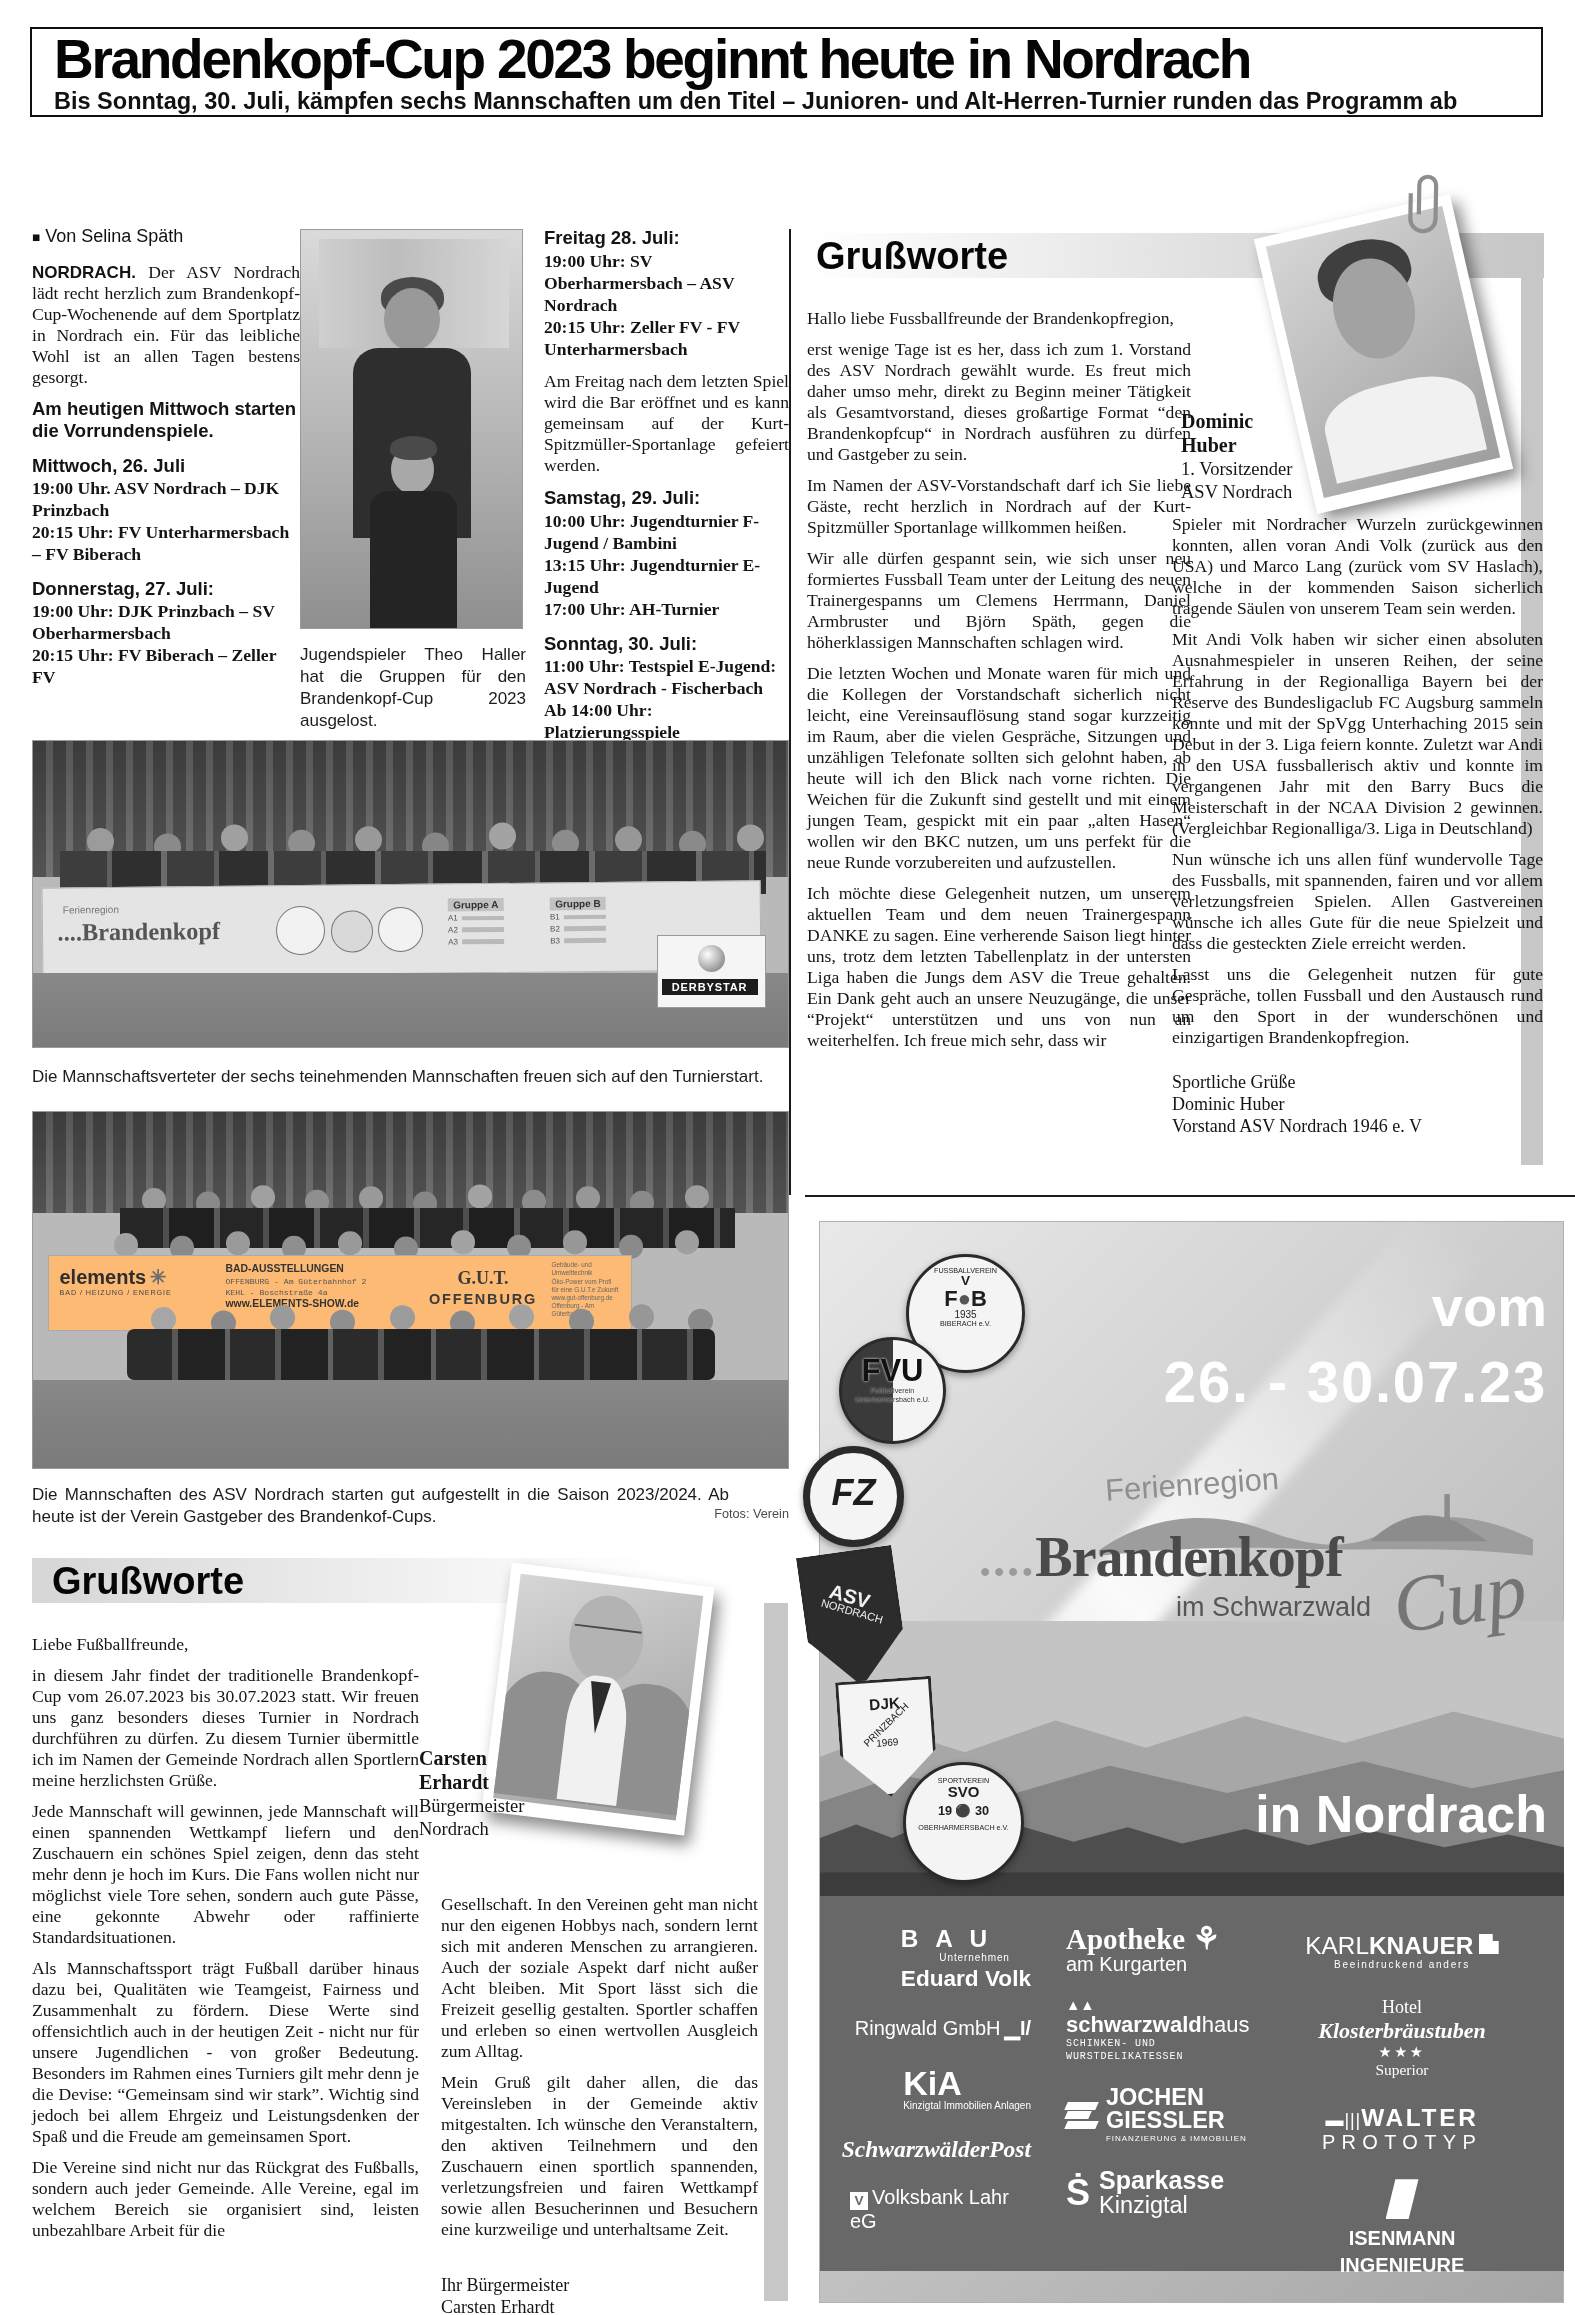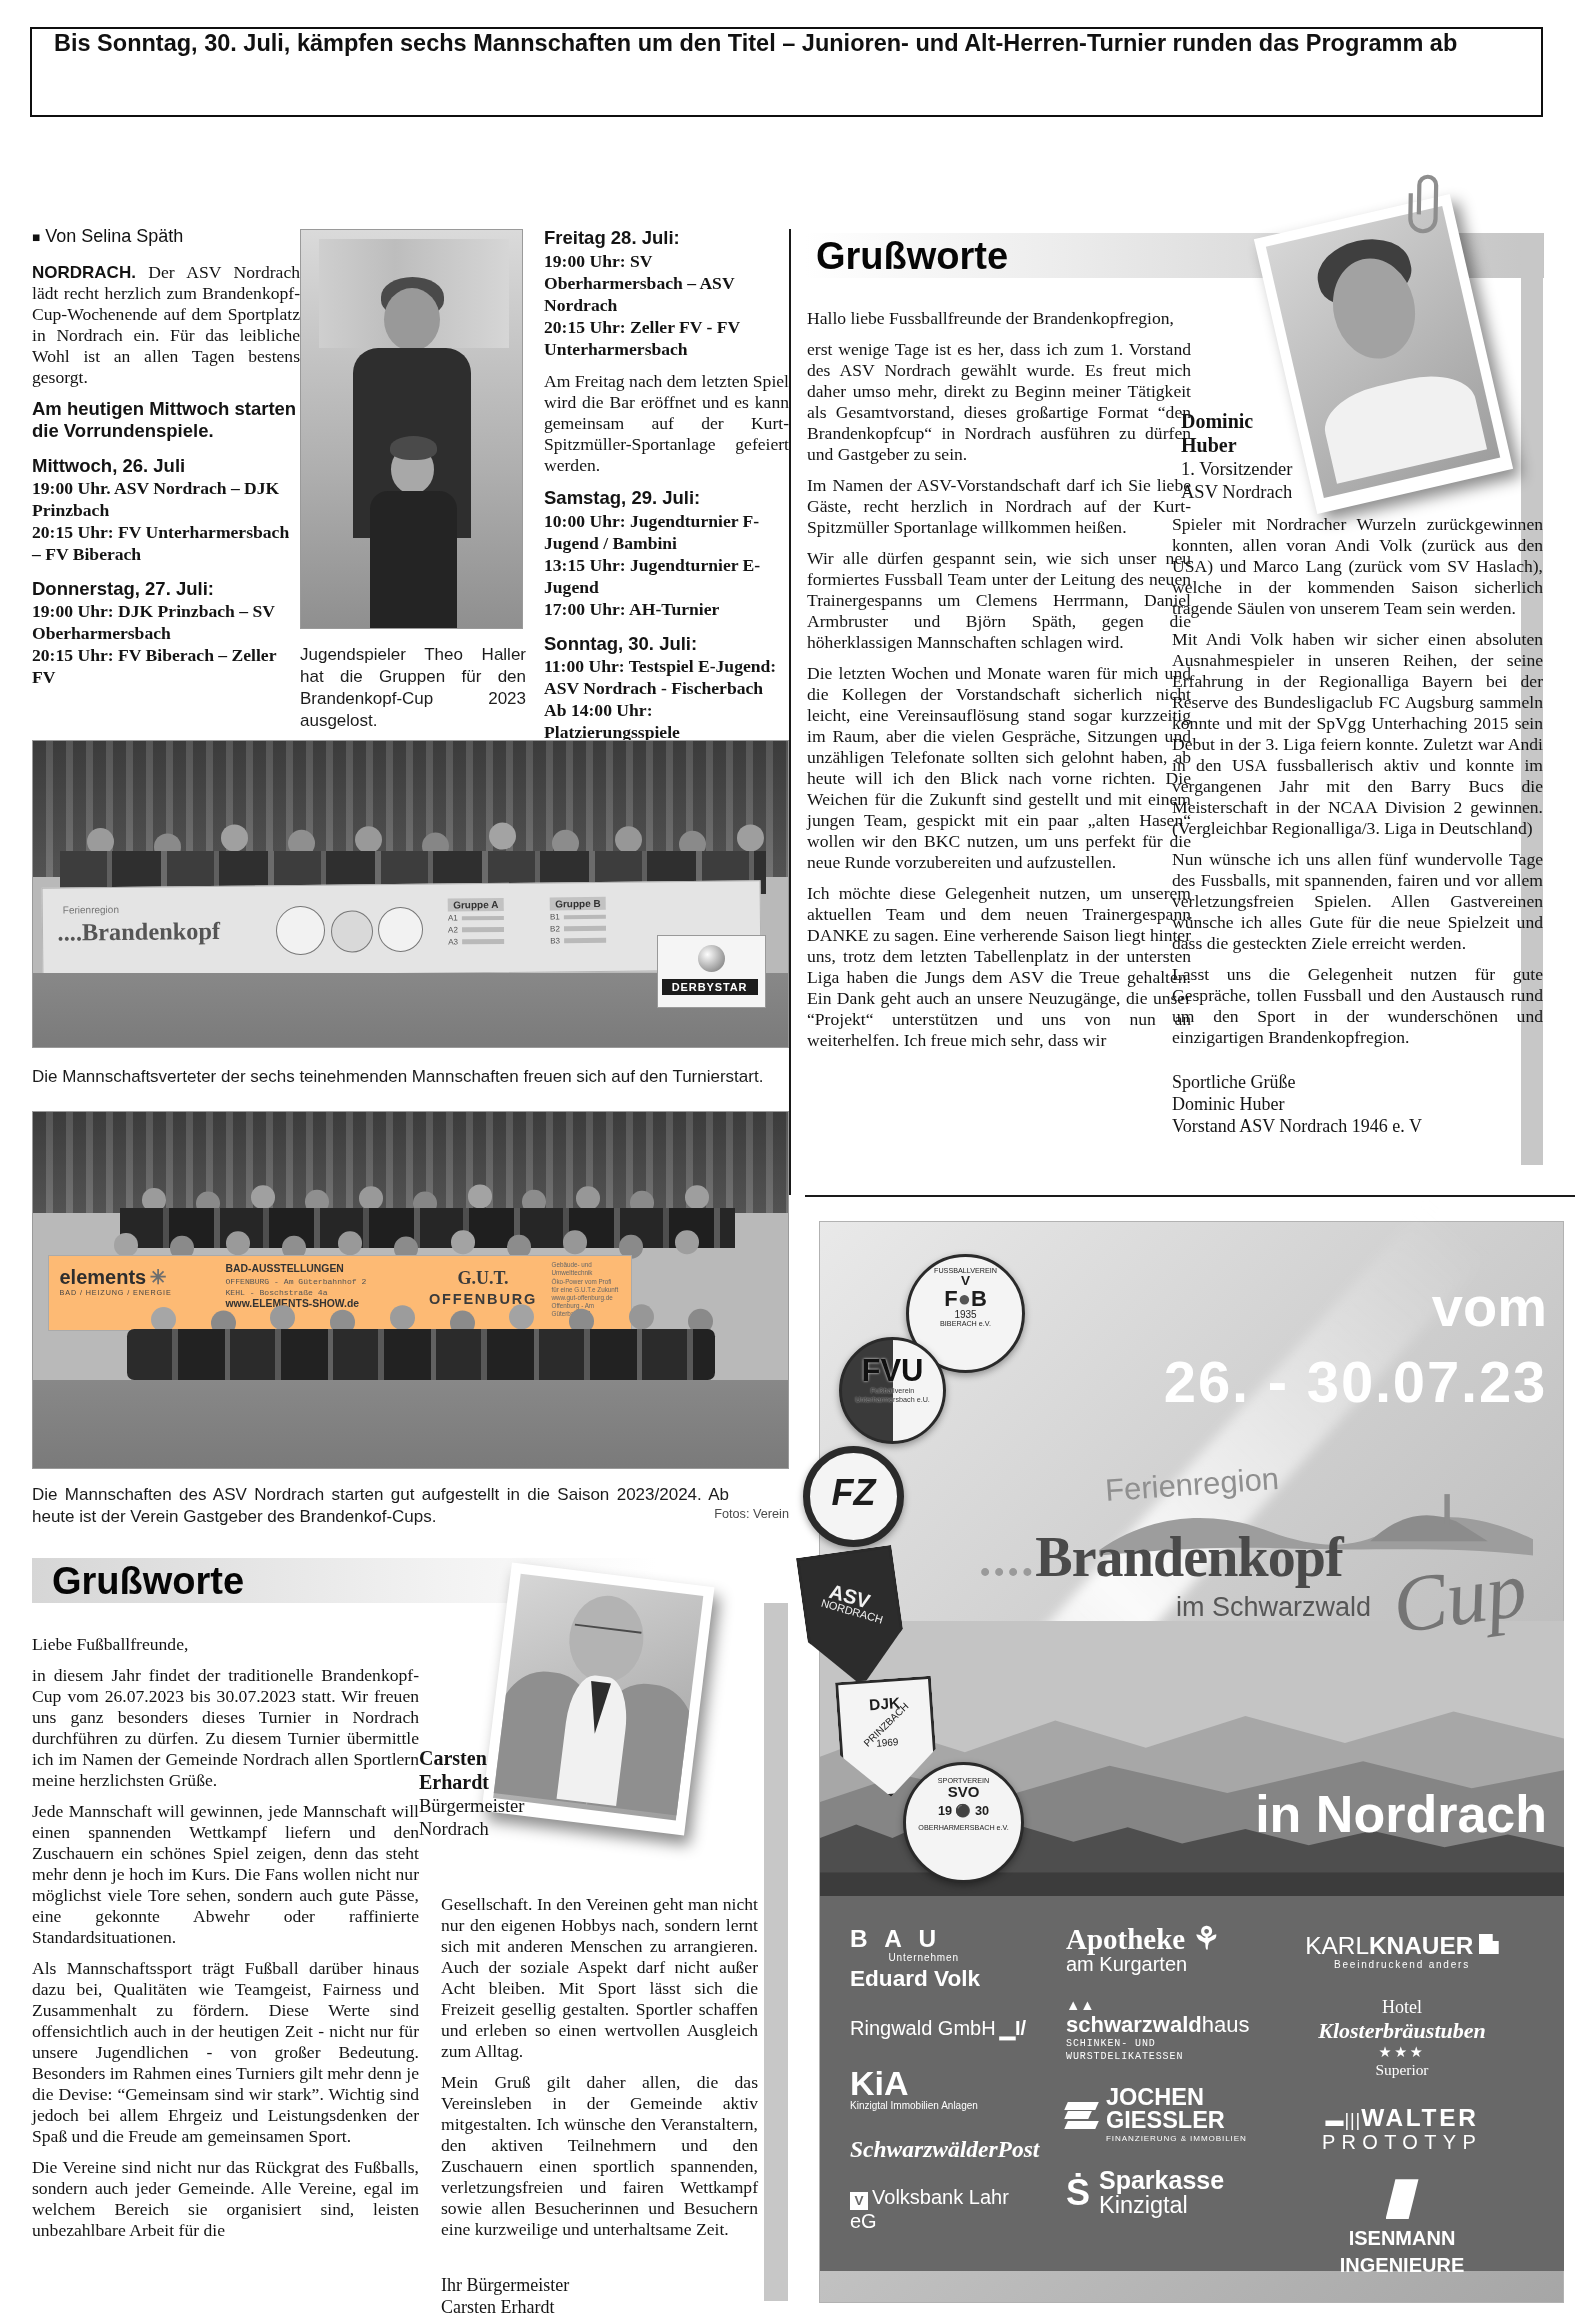--- a/index.html
+++ b/index.html
@@ -105,20 +105,21 @@
   .sp-small{font-size:10px;line-height:12.7px;letter-spacing:0.9px;}
   .sp-serif{font-family:"Liberation Serif",serif;}
   .star{letter-spacing:2.7px;}
 </style>
 </head>
 <body>
 
 <div class="page">
 
   <div class="abs head-box">
+    <div class="headline">Brandenkopf-Cup 2023 beginnt heute in Nordrach</div>
     <div class="subhead">Bis Sonntag, 30. Juli, kämpfen sechs Mannschaften um den Titel – Junioren- und Alt-Herren-Turnier runden das Programm ab</div>
   </div>
 
   <div class="abs vrule" style="left:789px;top:229px;width:1.8px;height:966px;"></div>
   <div class="abs hrule" style="left:805px;top:1195px;width:771px;height:1.8px;"></div>
 
   <div class="col" style="left:32px;top:226px;width:268px;">
     <div class="byline">
       <span class="sq">■</span>
       <span>Von Selina Späth</span>
@@ -392,21 +393,21 @@
   </div>
   <div class="club club-circle" style="left:903px;top:1762px;width:121px;height:121px;padding-top:11px;">
     <div class="club-tiny">SPORTVEREIN</div>
     <div class="club-big" style="font-size:15px;line-height:14.5px;">SVO</div>
     <div class="club-big" style="font-size:12.7px;line-height:23.5px;"><span>19</span> ⚫ <span>30</span></div>
     <div class="club-tiny">OBERHARMERSBACH e.V.</div>
   </div>
 
   <div class="abs panel" style="left:820px;top:1896px;width:744px;height:375px;"></div>
 
-  <div class="sp-col" style="left:850px;top:1925px;width:181px;gap:23.5px;">
+  <div class="sp-col" style="left:850px;top:1925px;width:181px;gap:23.5px;align-items:flex-end;">
     <div class="sp">
       <div class="sp-big" style="letter-spacing:5.4px;">B A U</div>
       <div class="sp-small" style="text-align:right;width:109px;">Unternehmen</div>
       <div class="sp-big" style="font-size:22.6px;">Eduard Volk</div>
     </div>
     <div class="sp">
       <span class="sp-med">Ringwald GmbH</span>
       <span class="sp-big" style="font-size:20px;">▁I/</span>
     </div>
     <div class="sp">

